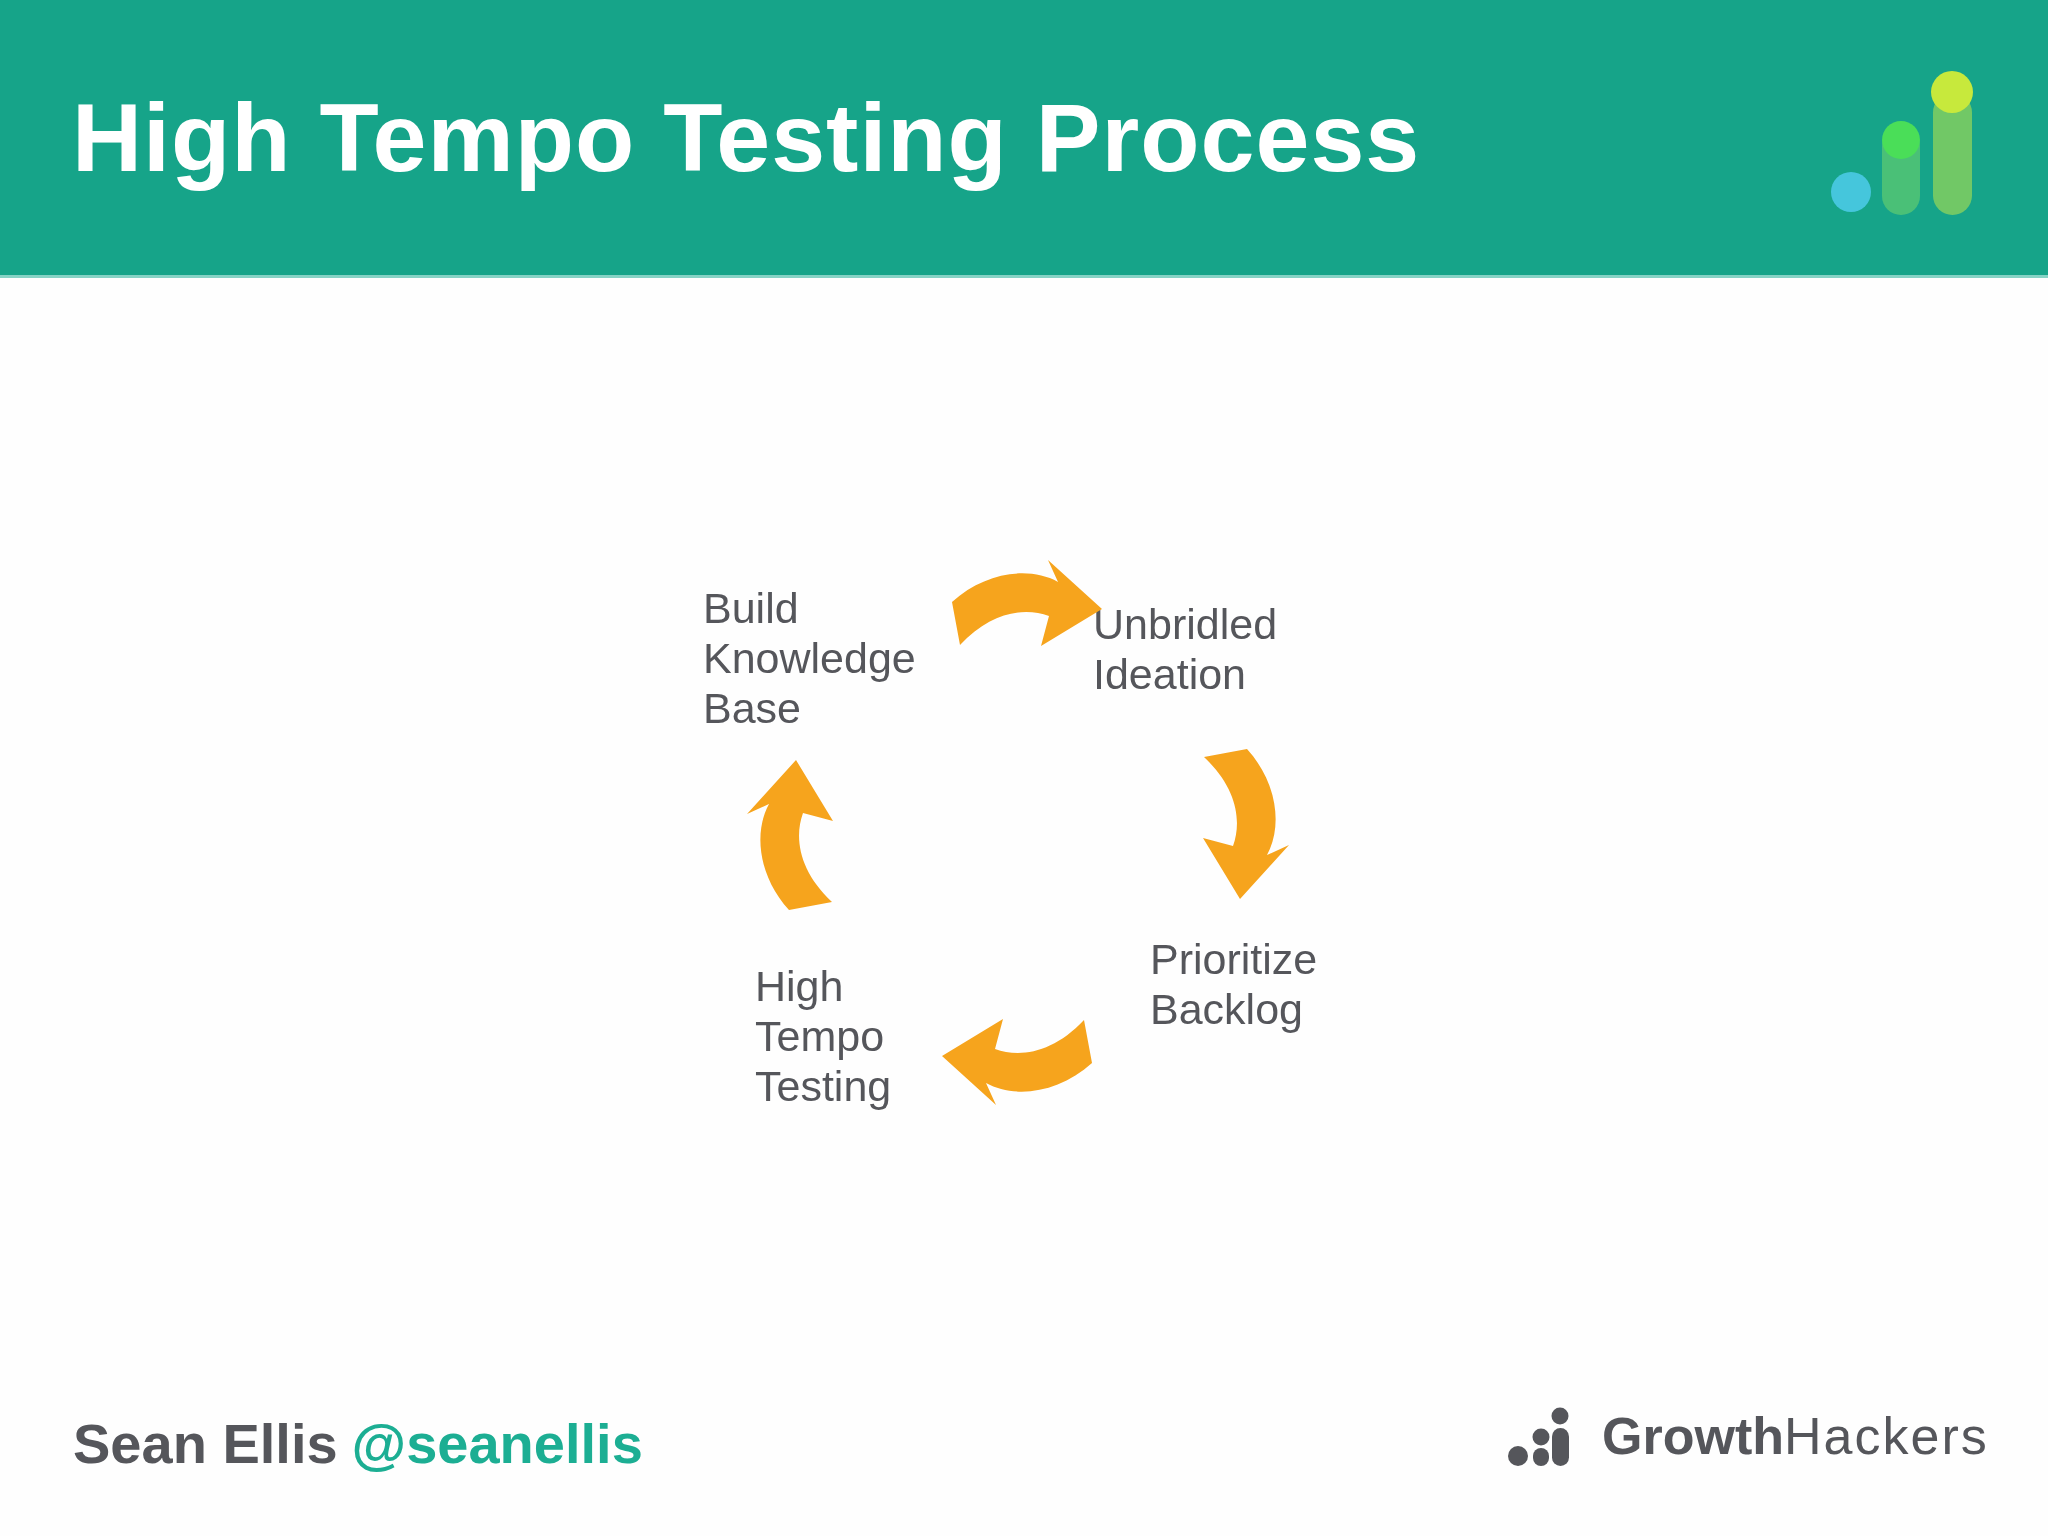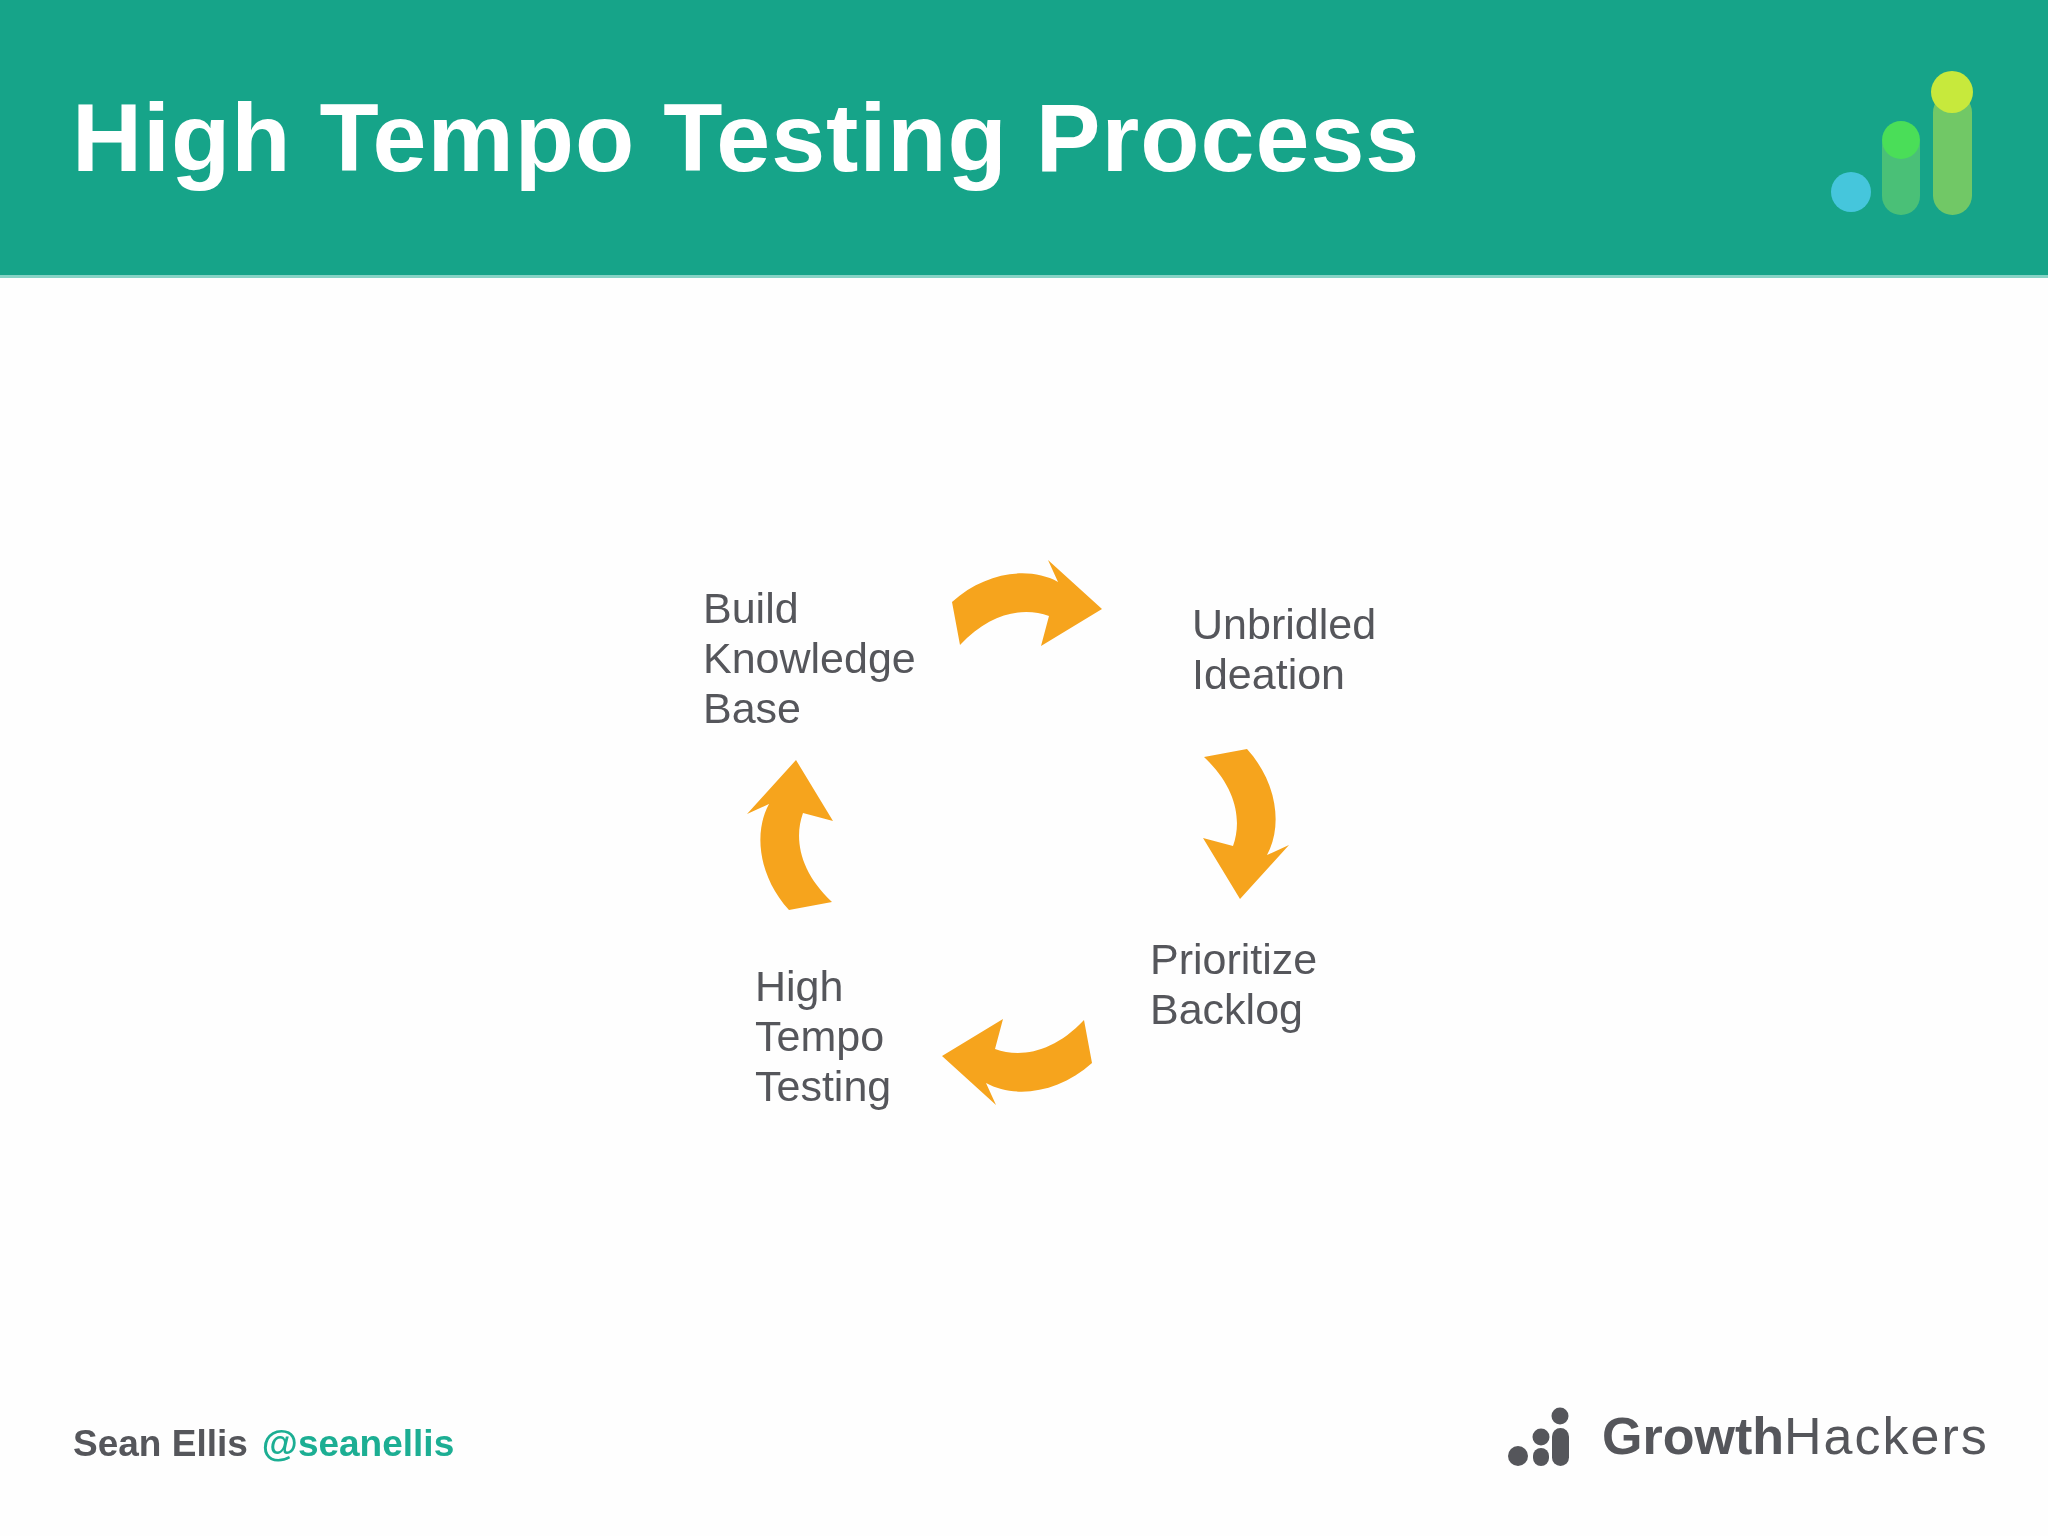--- a/index.html
+++ b/index.html
@@ -44,38 +44,38 @@
   
   .step-label {
     position: absolute;
     color: #55565B;
     font-size: 43px;
     font-weight: 400;
     line-height: 50px;
     white-space: pre-line;
   }
   .label-build      { left: 703px;  top: 583px; }
-  .label-ideation   { left: 1192px; top: 599px; }
+  .label-ideation   { left: 1093px; top: 599px; }
   .label-prioritize { left: 1150px; top: 934px; }
   .label-testing    { left: 755px;  top: 961px; }
 
   .arrow {
     position: absolute;
     width: 160px; height: 110px;
   }
   .arrow-top    { left: 945px;  top: 552px; }
   .arrow-right  { left: 1162px; top: 767px; transform: rotate(90deg); }
   .arrow-bottom { left: 939px;  top: 1003px; transform: rotate(180deg); }
   .arrow-left   { left: 714px;  top: 782px; transform: rotate(270deg); }
 
   
   .attribution {
     position: absolute;
     left: 73px; top: 1414px;
-    font-size: 37px;
+    font-size: 56px;
     font-weight: 700;
     line-height: 60px;
     color: #55565B;
     white-space: nowrap;
   }
   .handle {
     color: #1CAE93;
     text-decoration: none;
     margin-left: 14px;
     cursor: pointer;

